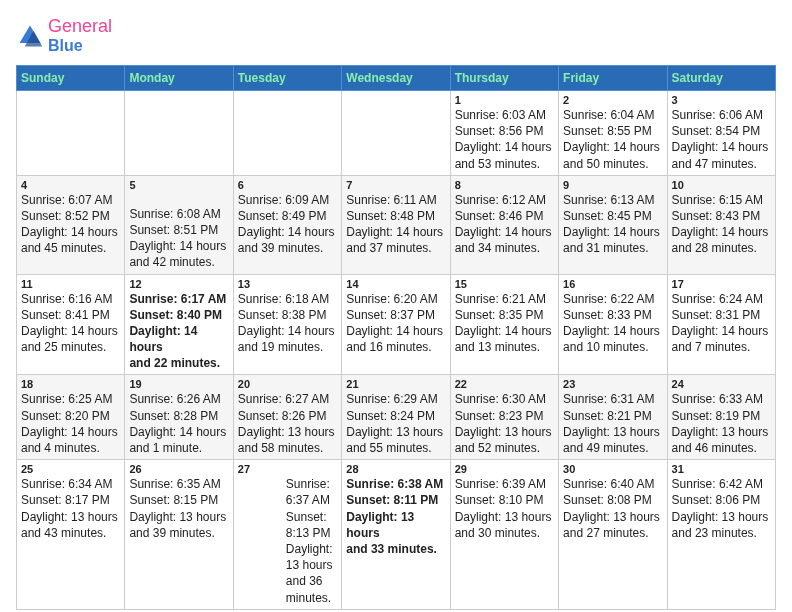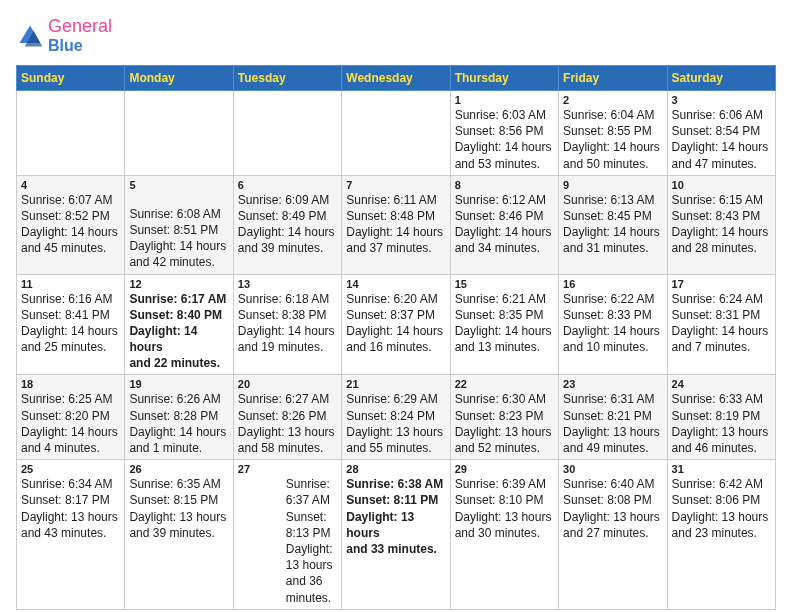--- a/index.html
+++ b/index.html
@@ -43,21 +43,21 @@
       color: #444;
       font-weight: normal;
     }
     .calendar-table {
       width: 100%;
       border-collapse: collapse;
       table-layout: fixed;
     }
     .calendar-table th {
       background: #2a6bb5;
-      color: #fde047;
+      color: #86efac;
       font-size: 12px;
       font-weight: bold;
       padding: 5px 4px;
       text-align: left;
       border: 1px solid #5090d0;
     }
     .calendar-table td {
       border: 1px solid #ccc;
       vertical-align: top;
       padding: 3px 4px;

